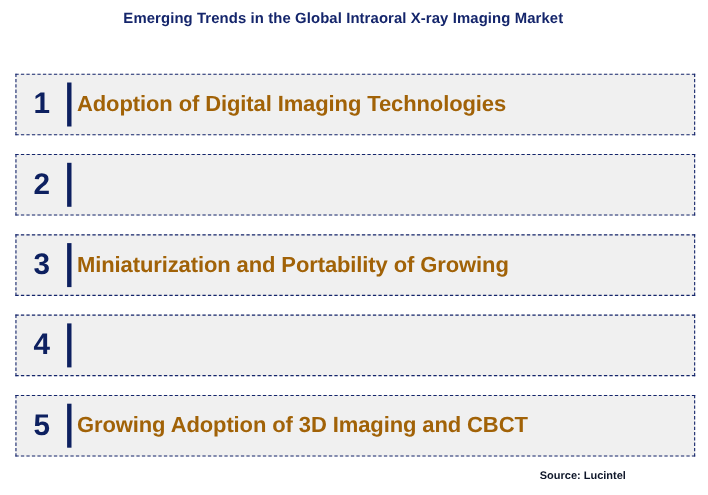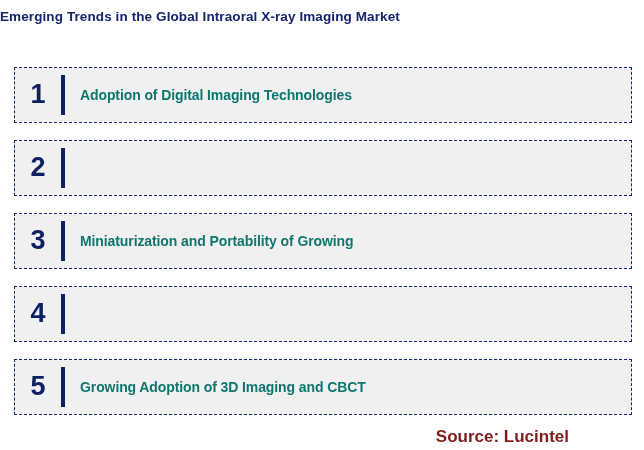--- a/index.html
+++ b/index.html
@@ -17,21 +17,21 @@
     position: relative;
     width: 644px;
     height: 450px;
     box-sizing: border-box;
   }
   .title {
     position: absolute;
     top: 9px;
     left: 0;
     width: 512px;
-    text-align: left;
+    text-align: right;
     font-size: 13.5px;
     font-weight: bold;
     color: #14256b;
     letter-spacing: 0.1px;
     white-space: nowrap;
   }
   .trend-list {
     position: absolute;
     top: 67px;
     left: 14px;
@@ -60,36 +60,36 @@
     line-height: 1;
     padding-bottom: 2px;
   }
   .trend-bar {
     flex: 0 0 4px;
     width: 4px;
     height: 40px;
     background: #0d2060;
   }
   .trend-label {
-    padding-left: 15px;
-    font-size: 14px;
+    padding-left: 5px;
+    font-size: 20px;
     font-weight: bold;
-    color: #0f766e;
+    color: #a16207;
     letter-spacing: -0.1px;
     white-space: nowrap;
   }
   .source {
     position: absolute;
     top: 427px;
     left: 0;
     width: 569px;
     text-align: right;
-    font-size: 17px;
+    font-size: 10px;
     font-weight: bold;
-    color: #7f1d1d;
+    color: #0f172a;
   }
 </style>
 </head>
 <body>
 
 <div class="page">
 
   <div class="title">Emerging Trends in the Global Intraoral X-ray Imaging Market</div>
 
   <div class="trend-list">

